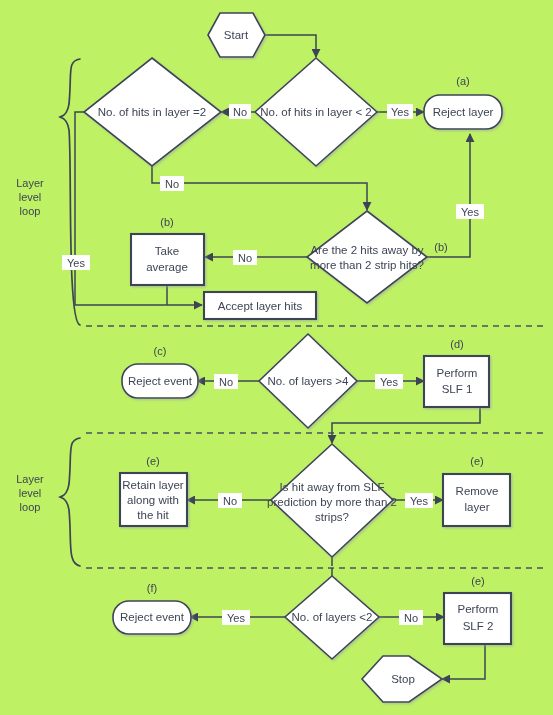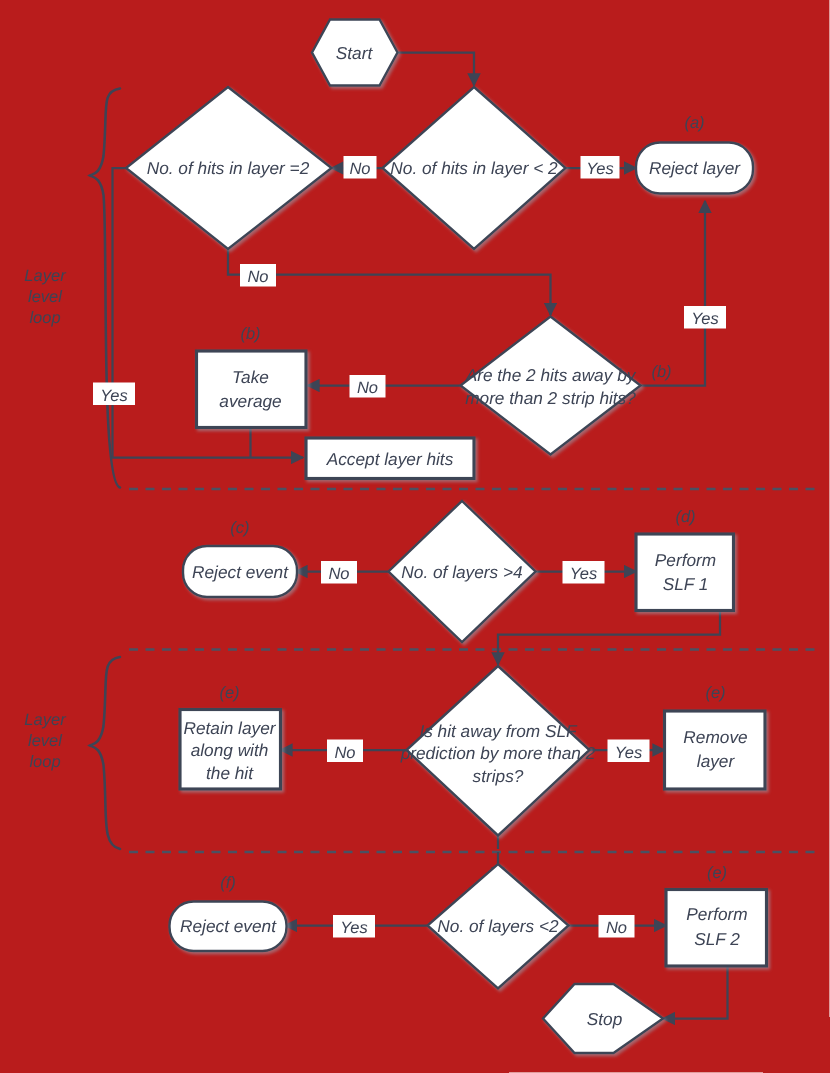--- a/index.html
+++ b/index.html
@@ -4,24 +4,23 @@
 <style>
   html, body {
     margin: 0;
     padding: 0;
     background: #ffffff;
   }
   #canvas {
     position: relative;
     width: 553px;
     height: 715px;
-    background: #b91c1c;
+    background: #bef264;
     font-family: "Liberation Sans", sans-serif;
     overflow: hidden;
-    font-style: italic;
   }
   svg.flow {
     position: absolute;
     top: 0;
     left: 0;
     width: 553px;
     height: 715px;
   }
   .node-shape {
     fill: #ffffff;

